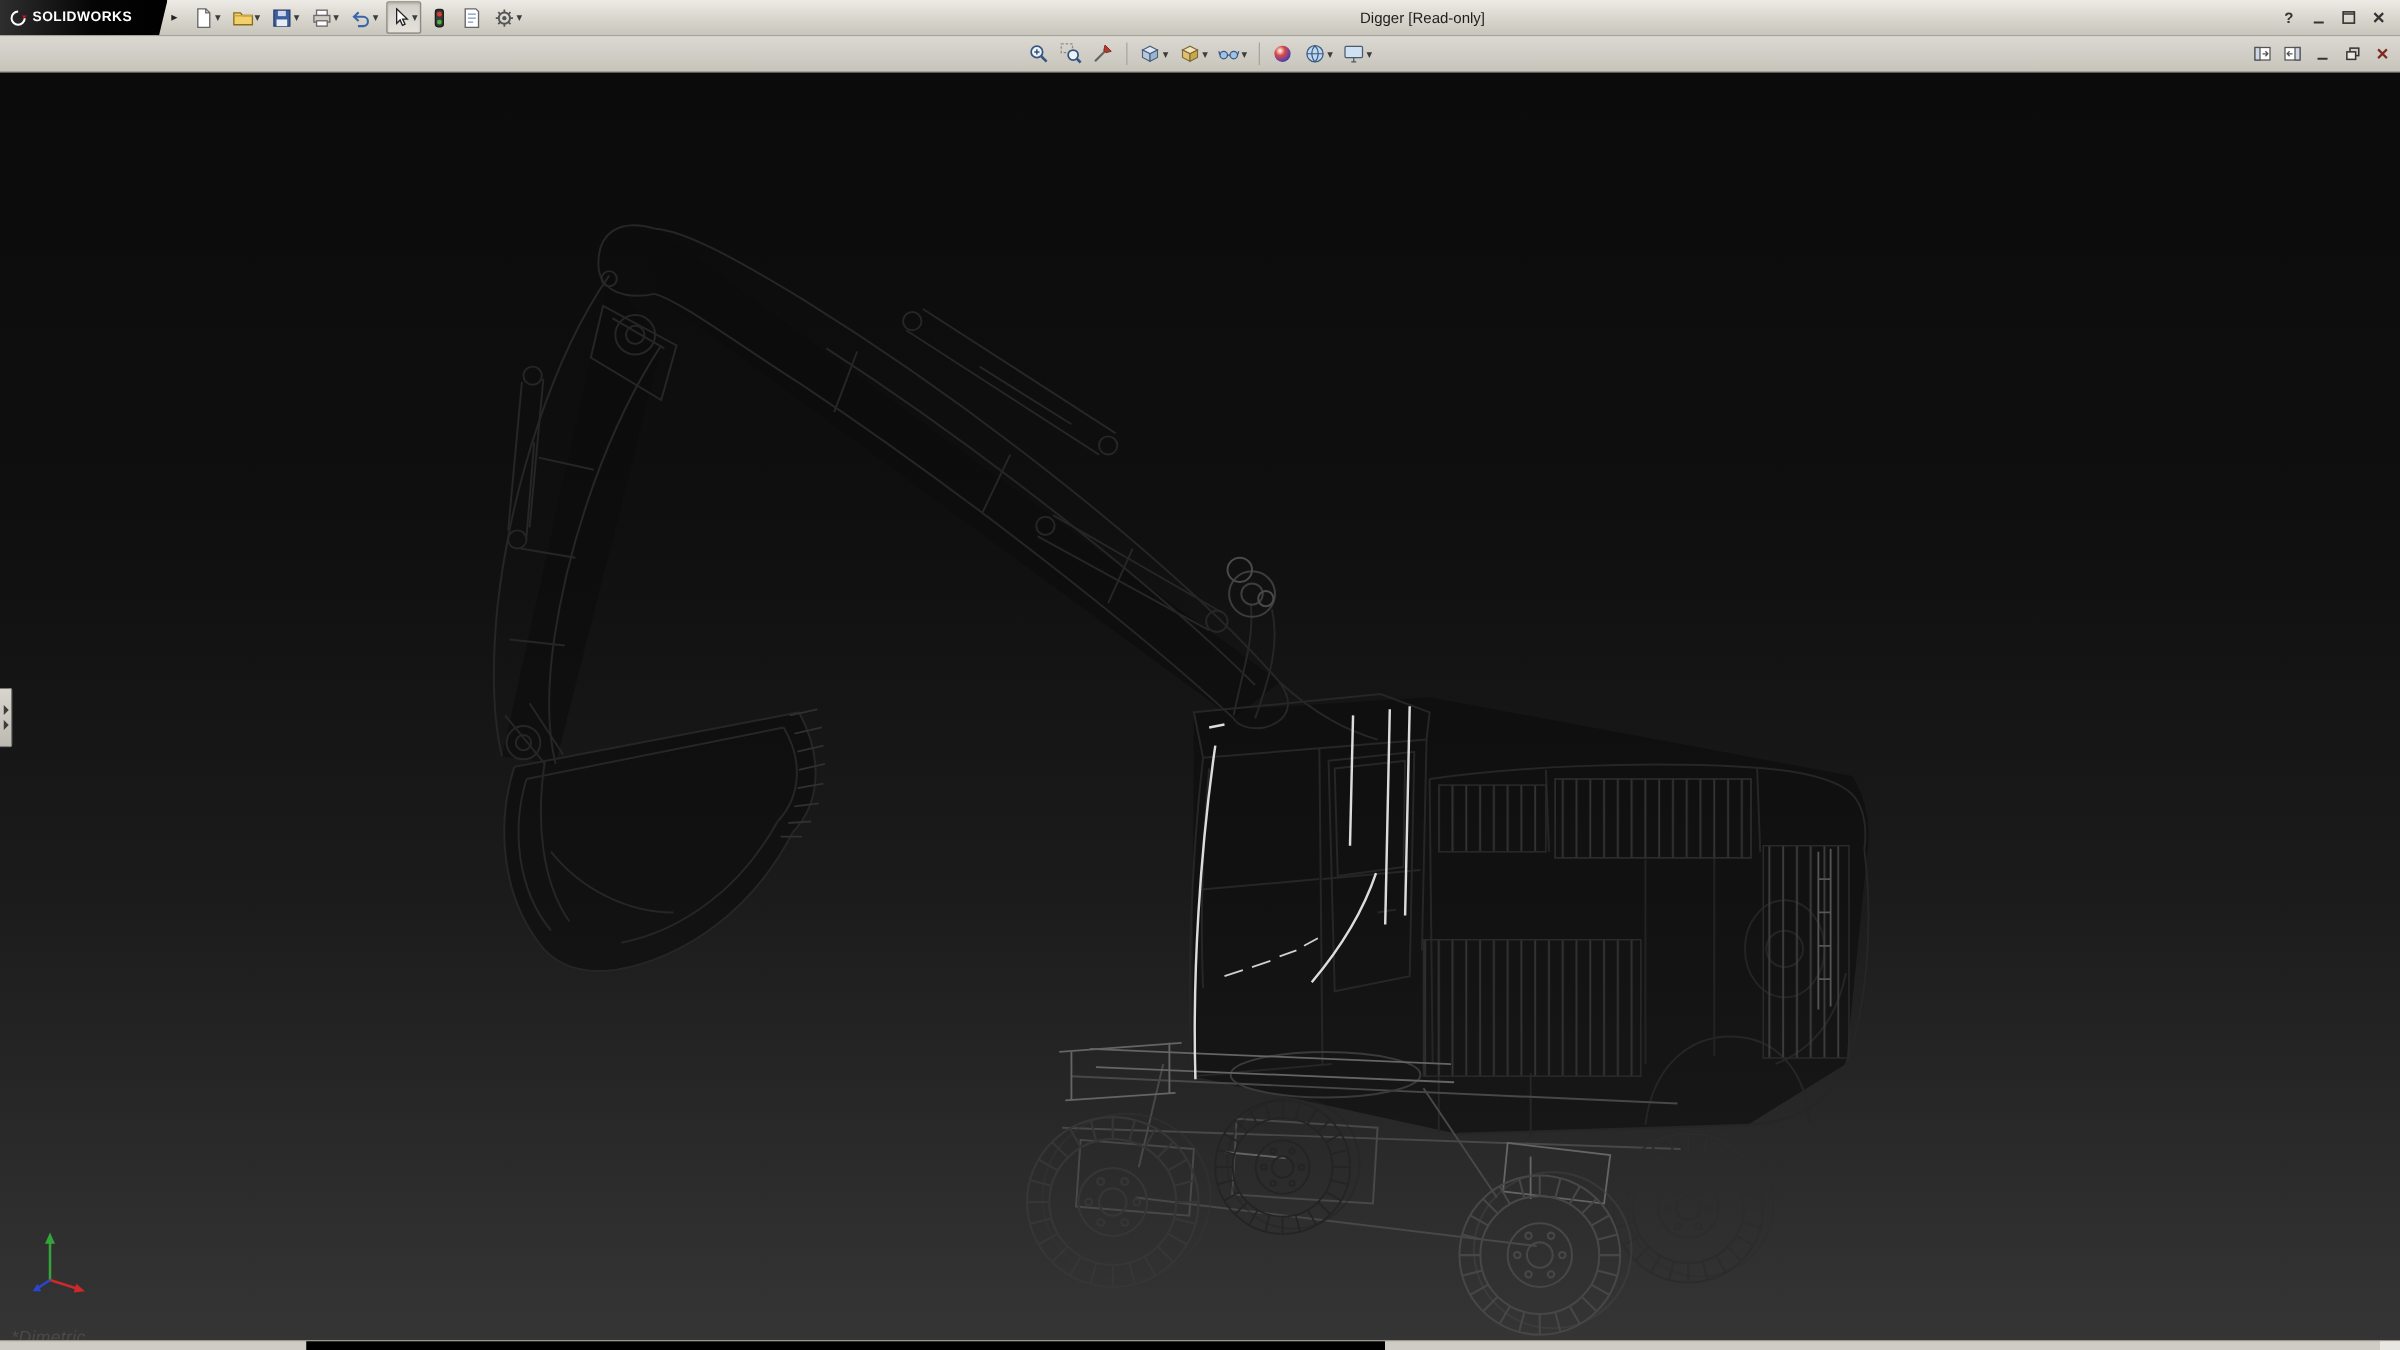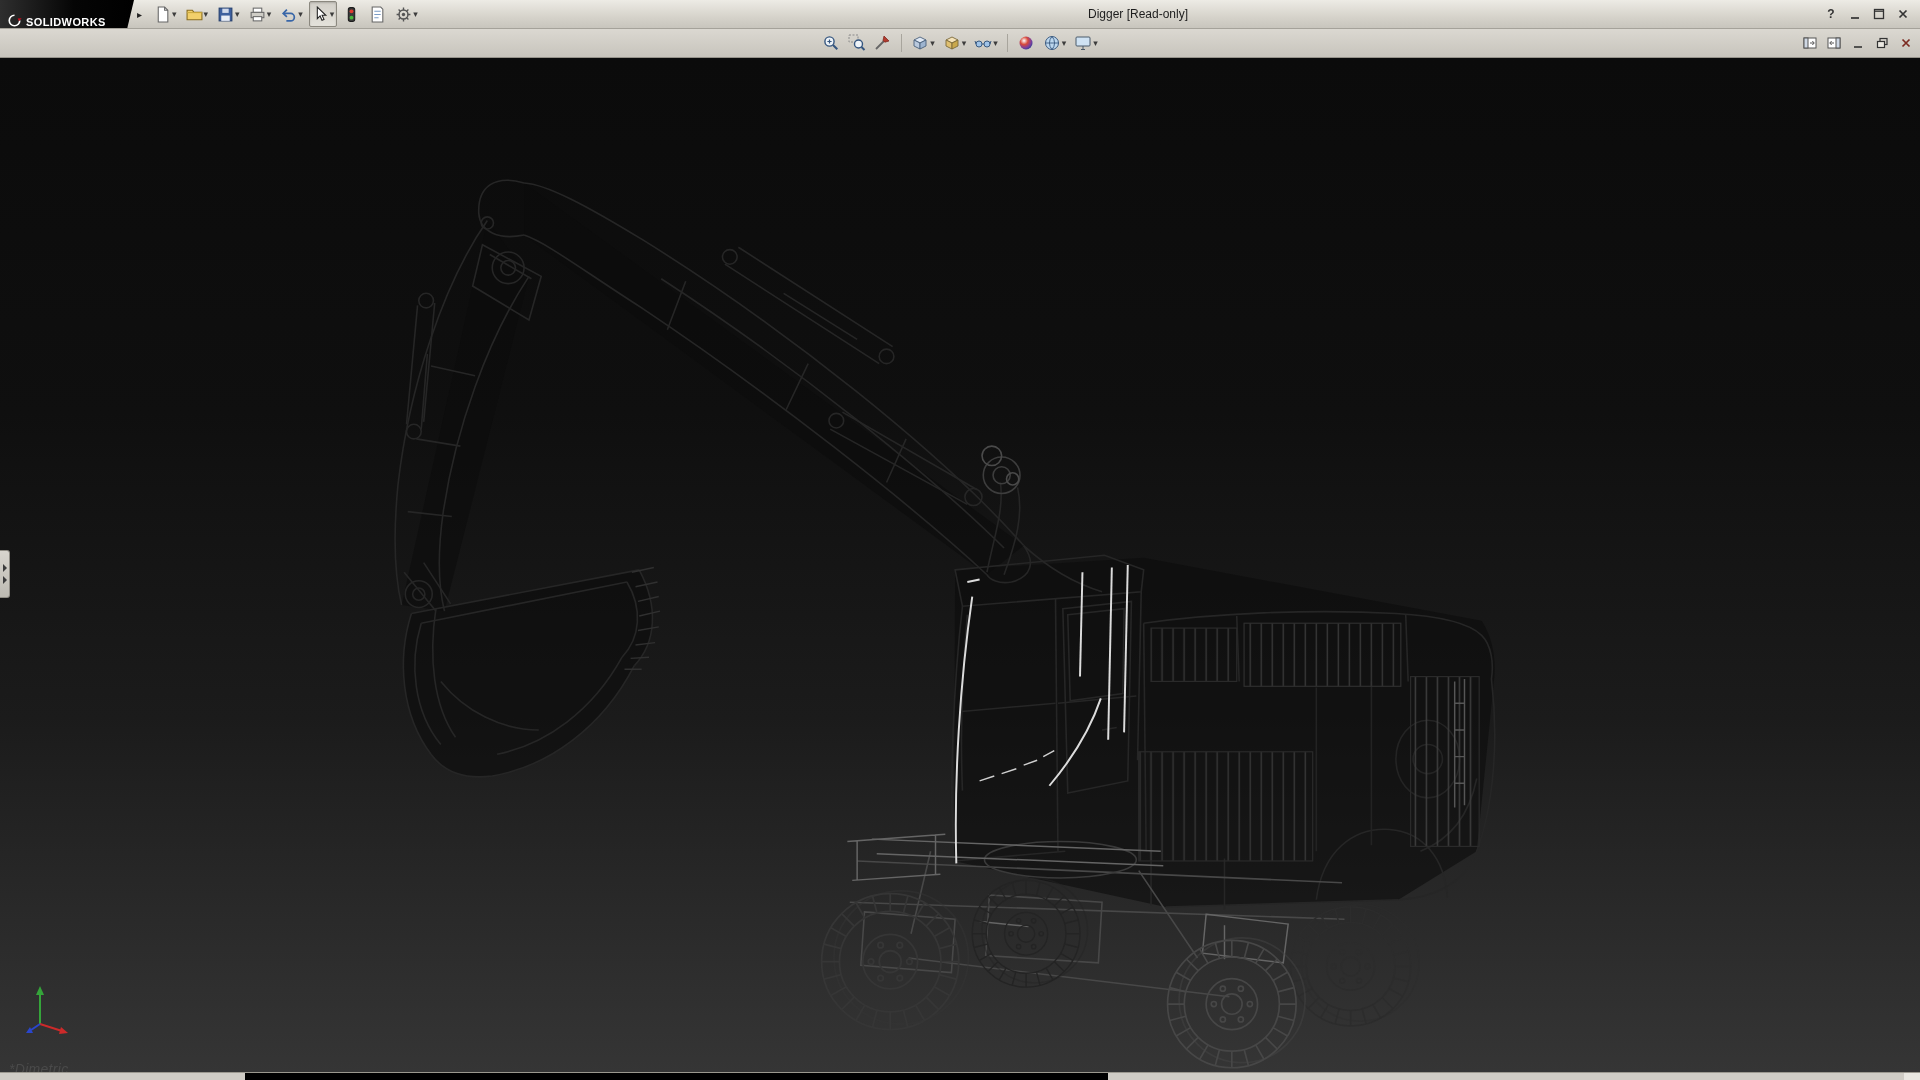--- a/index.html
+++ b/index.html
@@ -2,21 +2,21 @@
 <html><head>
 <meta charset="utf-8">
 <style>
   html,body{margin:0;padding:0;width:1920px;height:1080px;overflow:hidden;
     font-family:"Liberation Sans",sans-serif;-webkit-font-smoothing:antialiased;}
   .app{width:1920px;height:1080px;display:flex;flex-direction:column;background:#cfccc5;}
 
   
   .titlebar{height:28px;flex:0 0 28px;display:flex;align-items:center;position:relative;
     background:linear-gradient(#edebe5,#d6d3cb 60%,#c8c5bd);border-bottom:1px solid #a5a29a;}
-  .logo{height:28px;width:134px;flex:0 0 134px;display:flex;align-items:flex-end;gap:4px;
+  .logo{height:28px;width:134px;flex:0 0 134px;display:flex;align-items:center;gap:4px;
     background:linear-gradient(90deg,#2e2e2e,#050505 55%,#000);padding-left:7px;box-sizing:border-box;
     clip-path:polygon(0 0,100% 0,95% 100%,0 100%);}
   .logo-mark{width:15px;height:15px;flex:0 0 15px;}
   .logo-text{color:#fff;font-size:11px;font-weight:bold;letter-spacing:.4px;}
   .menu-expand{font-size:10px;color:#222;padding:0 5px 0 3px;cursor:default;}
   .std-toolbar{display:flex;align-items:center;gap:3px;padding-left:4px;}
   .tbtn{display:flex;align-items:center;height:22px;padding:1px 2px;border:1px solid transparent;border-radius:2px;}
   .tbtn svg{width:17px;height:17px;display:block;}
   .tbtn.active{border:1px solid #8b887f;background:linear-gradient(#d2cfc8,#e4e2db);box-shadow:inset 0 1px 2px rgba(0,0,0,.18);}
   .caret{font-size:9px;color:#3c3c3c;margin-left:1px;line-height:1;}

